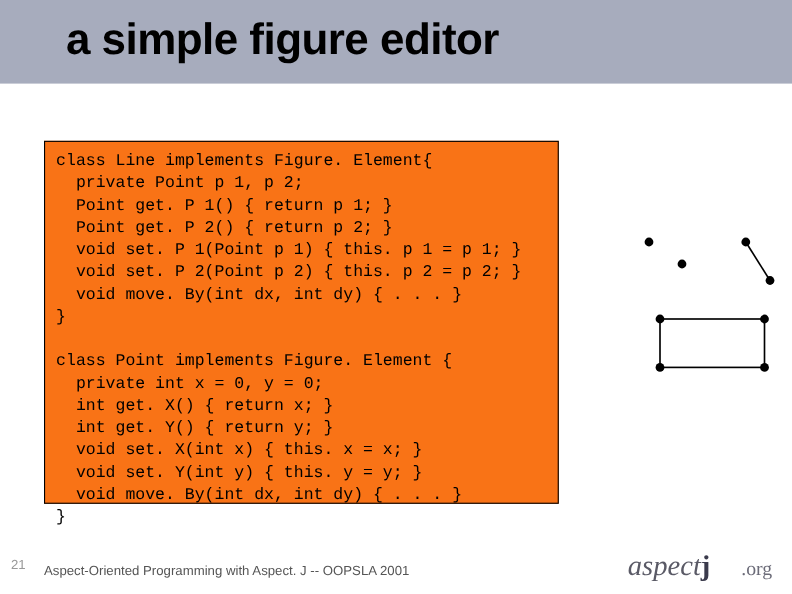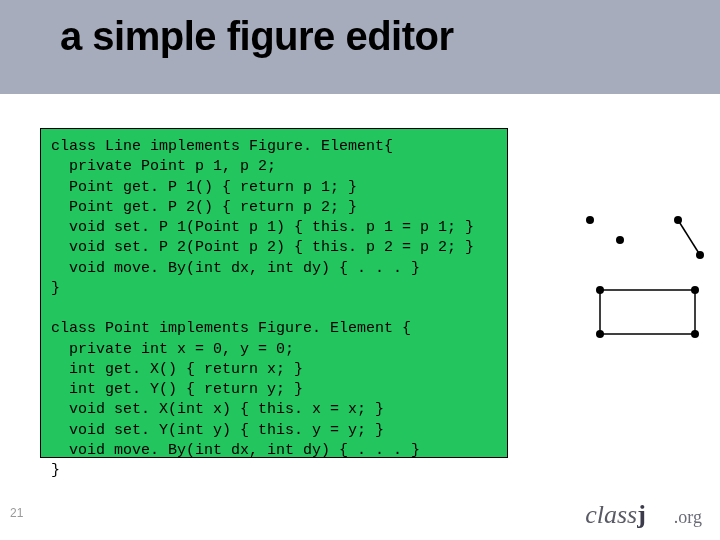--- a/index.html
+++ b/index.html
@@ -1,29 +1,29 @@
 <!DOCTYPE html>
 <html><head>
 <meta charset="utf-8">
 <style>
   * { box-sizing: border-box; margin: 0; padding: 0; }
   html, body { width: 720px; height: 540px; font-family: Arial, Helvetica, sans-serif; background: #fff; }
   .slide { position: relative; width: 720px; height: 540px; background: #fff; }
   .title-bar {
-    position: absolute; left: 0; top: 0; width: 720px; height: 94px;
+    position: absolute; left: 0; top: 0; width: 720px; height: 76px;
     background: #a7acbd;
   }
   .title-text {
     position: absolute; left: 60px; top: 14px;
     font-size: 40px; font-weight: bold; color: #000;
     letter-spacing: -0.5px;
   }
   .code-box {
     position: absolute; left: 40px; top: 128px; width: 468px; height: 330px;
-    border: 1px solid #000; background: #22c55e;
+    border: 1px solid #000; background: #f97316;
     padding: 8px 10px;
     font-family: "Courier New", monospace; font-size: 15px;
     line-height: 1.35; color: #000; white-space: pre;
   }
   .figure {
     position: absolute; left: 560px; top: 190px; width: 150px; height: 164px;
   }
   .figure svg { width: 100%; height: 100%; }
   .page-num {
     position: absolute; left: 10px; bottom: 20px; font-size: 12px; color: #999;
@@ -77,14 +77,15 @@
 
       <rect x="40" y="100" width="95" height="44" fill="none" stroke="#000" stroke-width="1.5"></rect>
       <circle cx="40" cy="100" r="4" fill="#000"></circle>
       <circle cx="135" cy="100" r="4" fill="#000"></circle>
       <circle cx="40" cy="144" r="4" fill="#000"></circle>
       <circle cx="135" cy="144" r="4" fill="#000"></circle>
     </svg>
   </div>
 
   <div class="page-num">21</div>
-  <div class="logo"><span>class</span><span class="j">j</span><span class="org">.org</span></div>
+  <div class="footer">Aspect-Oriented Programming with Aspect. J -- OOPSLA 2001</div>
+  <div class="logo"><span>aspect</span><span class="j">j</span><span class="org">.org</span></div>
 </div>
 
 </body></html>

